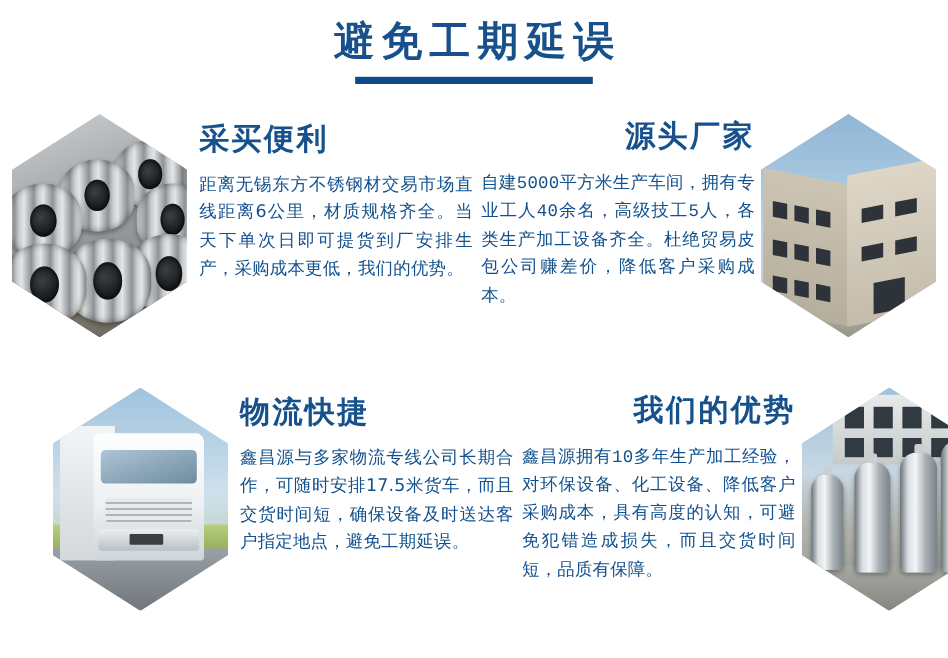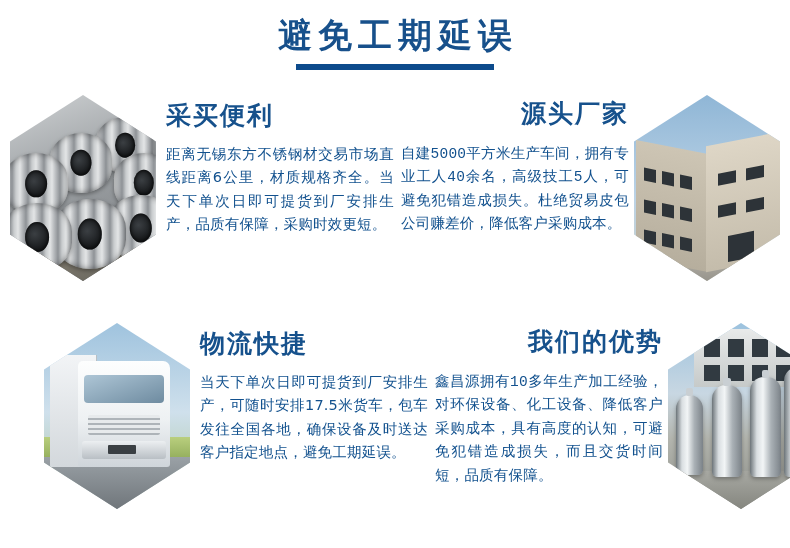--- a/index.html
+++ b/index.html
@@ -272,29 +272,29 @@
           <div class="coil c4"></div>
           <div class="coil c1"></div>
           <div class="coil c7"></div>
           <div class="coil c6"></div>
           <div class="coil c5"></div>
         </div>
       </div>
 
       <div class="adv-text">
         <h3 class="adv-heading">采买便利</h3>
-        <p class="adv-body">距离无锡东方不锈钢材交易市场直线距离6公里，材质规格齐全。当天下单次日即可提货到厂安排生产，品质有保障，采购时效更短。</p>
+        <p class="adv-body">距离无锡东方不锈钢材交易市场直线距离6公里，材质规格齐全。当天下单次日即可提货到厂安排生产，采购成本更低，我们的优势。</p>
       </div>
     </div>
 
     <div class="adv-cell cell-right">
 
       <div class="adv-text">
         <h3 class="adv-heading">源头厂家</h3>
-        <p class="adv-body">自建5000平方米生产车间，拥有专业工人40余名，高级技工5人，可避免犯错造成损失。杜绝贸易皮包公司赚差价，降低客户采购成本。</p>
+        <p class="adv-body">自建5000平方米生产车间，拥有专业工人40余名，高级技工5人，各类生产加工设备齐全。杜绝贸易皮包公司赚差价，降低客户采购成本。</p>
       </div>
 
       <div class="hex-photo">
         <div class="scene ph-building">
           <div class="ground"></div>
           <div class="wallL">
             <div class="win" style="left:8px;  top:26px; width:12px; height:13px;"></div>
             <div class="win" style="left:26px; top:26px; width:12px; height:13px;"></div>
             <div class="win" style="left:44px; top:26px; width:12px; height:13px;"></div>
             <div class="win" style="left:8px;  top:58px; width:12px; height:13px;"></div>
@@ -328,21 +328,21 @@
           <div class="cab"></div>
           <div class="windshield"></div>
           <div class="grille"></div>
           <div class="bumper"></div>
           <div class="plate"></div>
         </div>
       </div>
 
       <div class="adv-text">
         <h3 class="adv-heading">物流快捷</h3>
-        <p class="adv-body">当天下单次日即可提货到厂安排生产，可随时安排17.5米货车，包车发往全国各地，确保设备及时送达客户指定地点，避免工期延误。</p>
+        <p class="adv-body">鑫昌源与多家物流专线公司长期合作，可随时安排17.5米货车，而且交货时间短，确保设备及时送达客户指定地点，避免工期延误。</p>
       </div>
     </div>
 
     <div class="adv-cell cell-right">
 
       <div class="adv-text">
         <h3 class="adv-heading">我们的优势</h3>
         <p class="adv-body">鑫昌源拥有10多年生产加工经验，对环保设备、化工设备、降低客户采购成本，具有高度的认知，可避免犯错造成损失，而且交货时间短，品质有保障。</p>
       </div>
 

